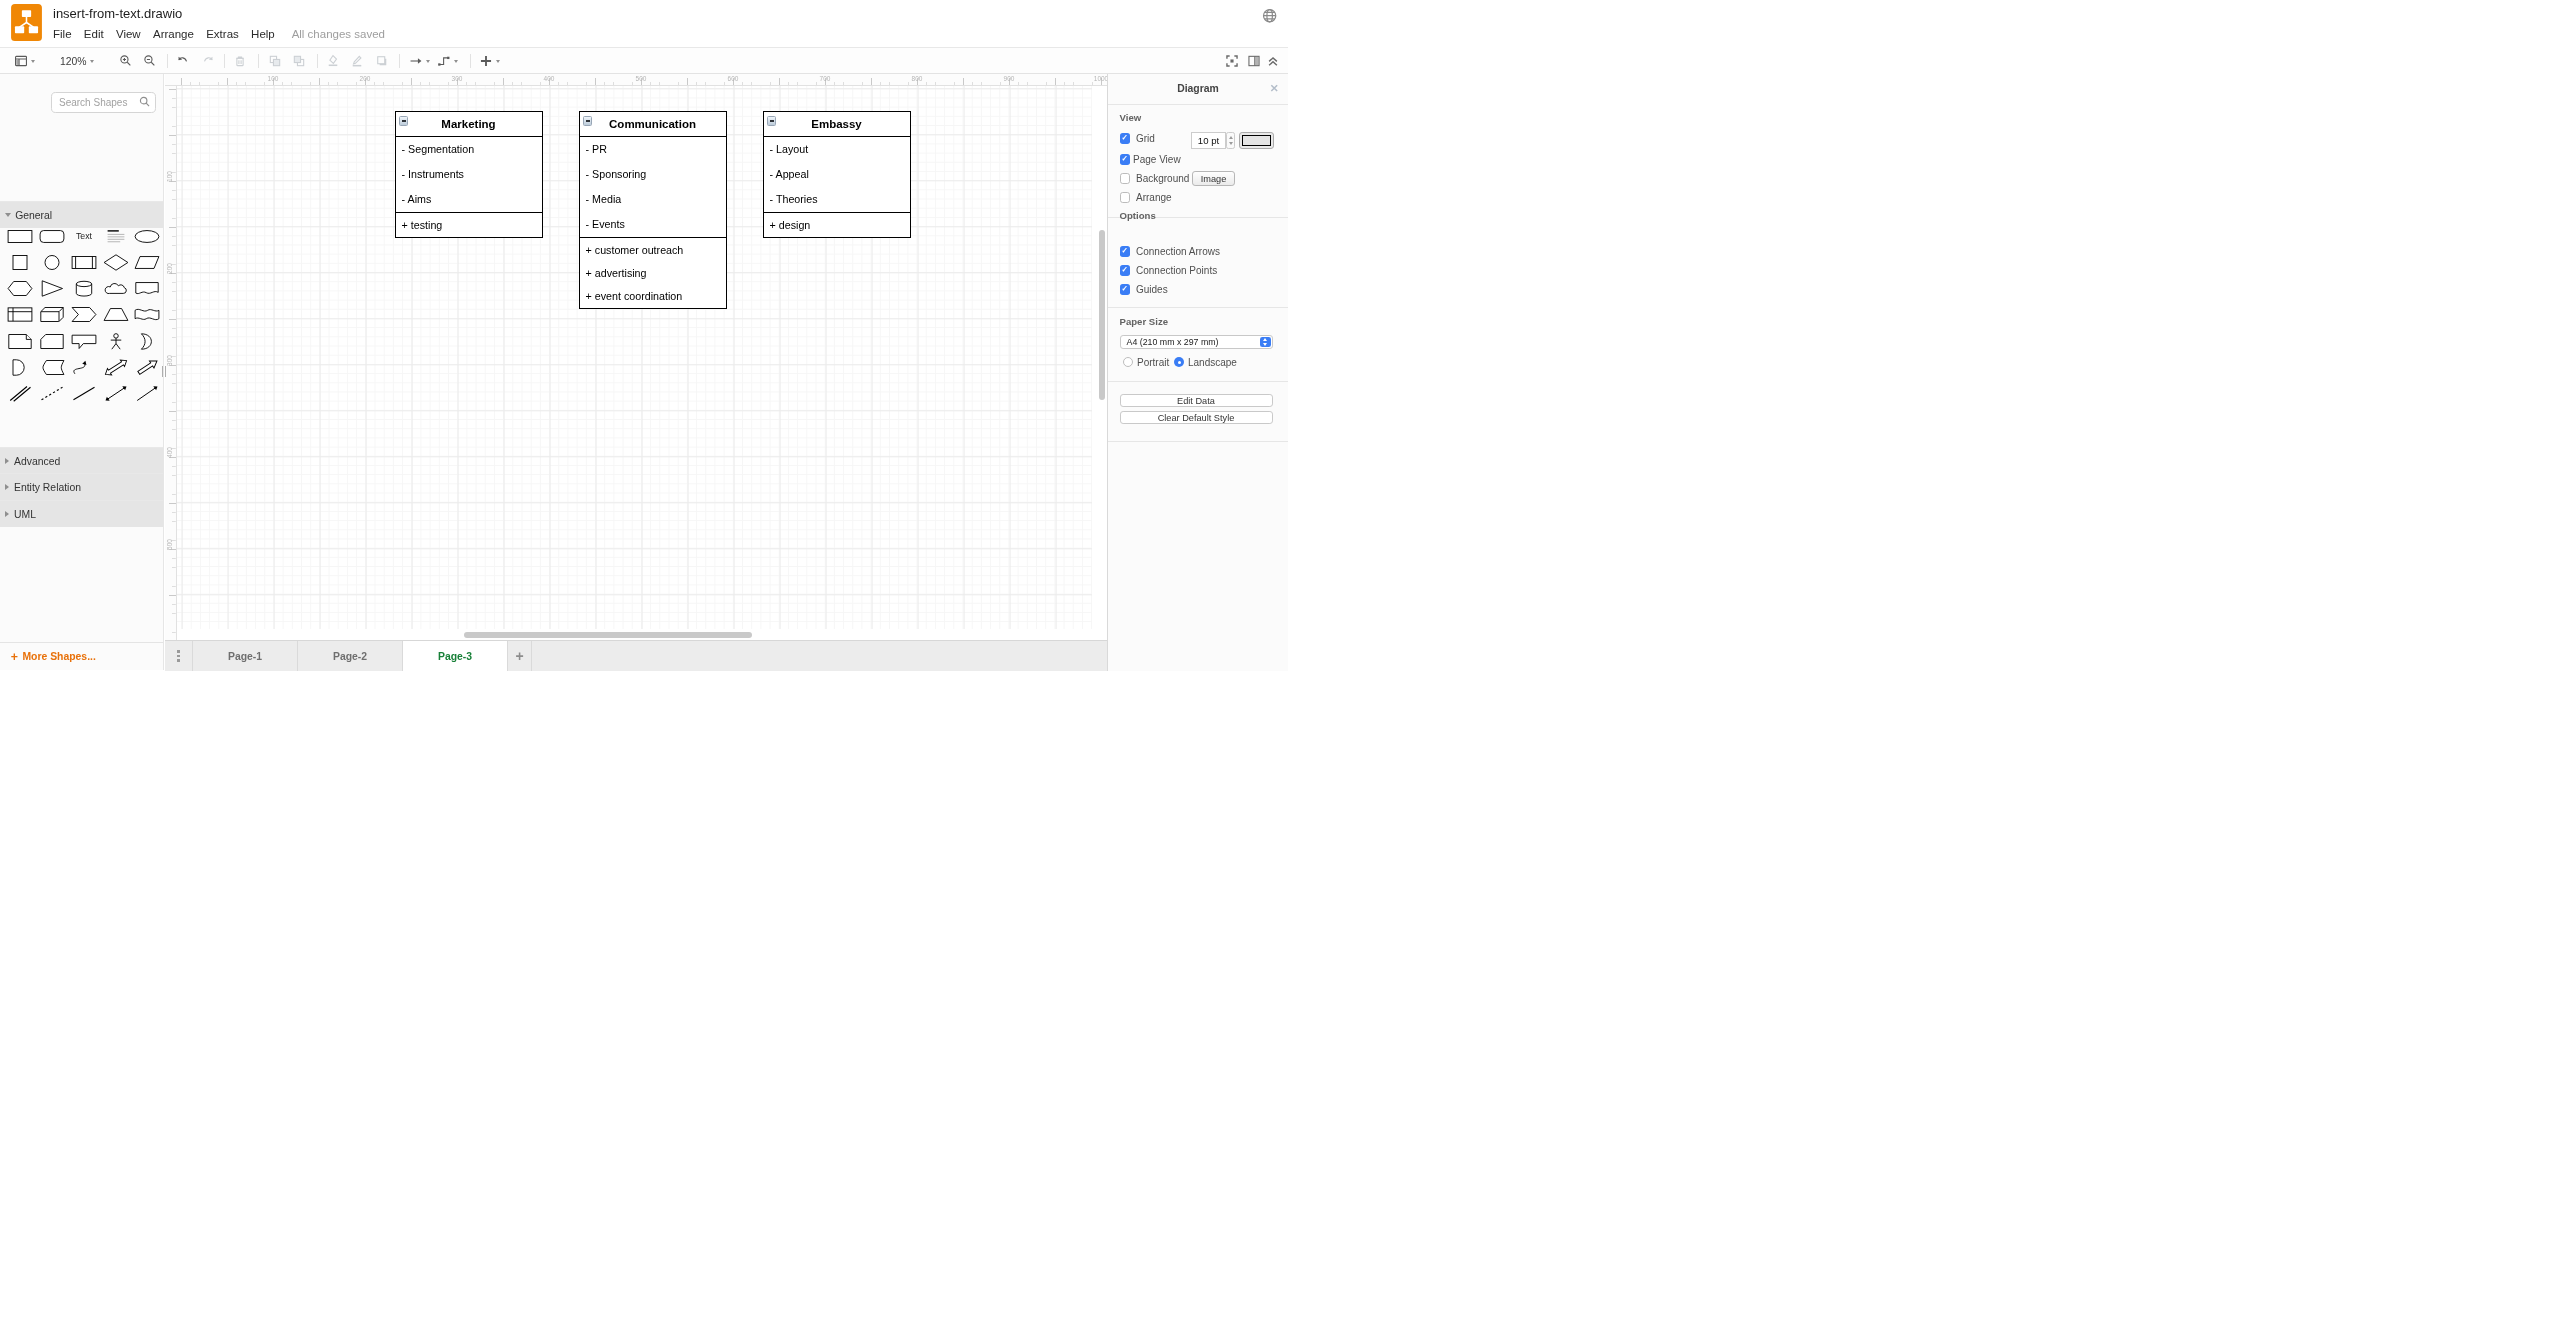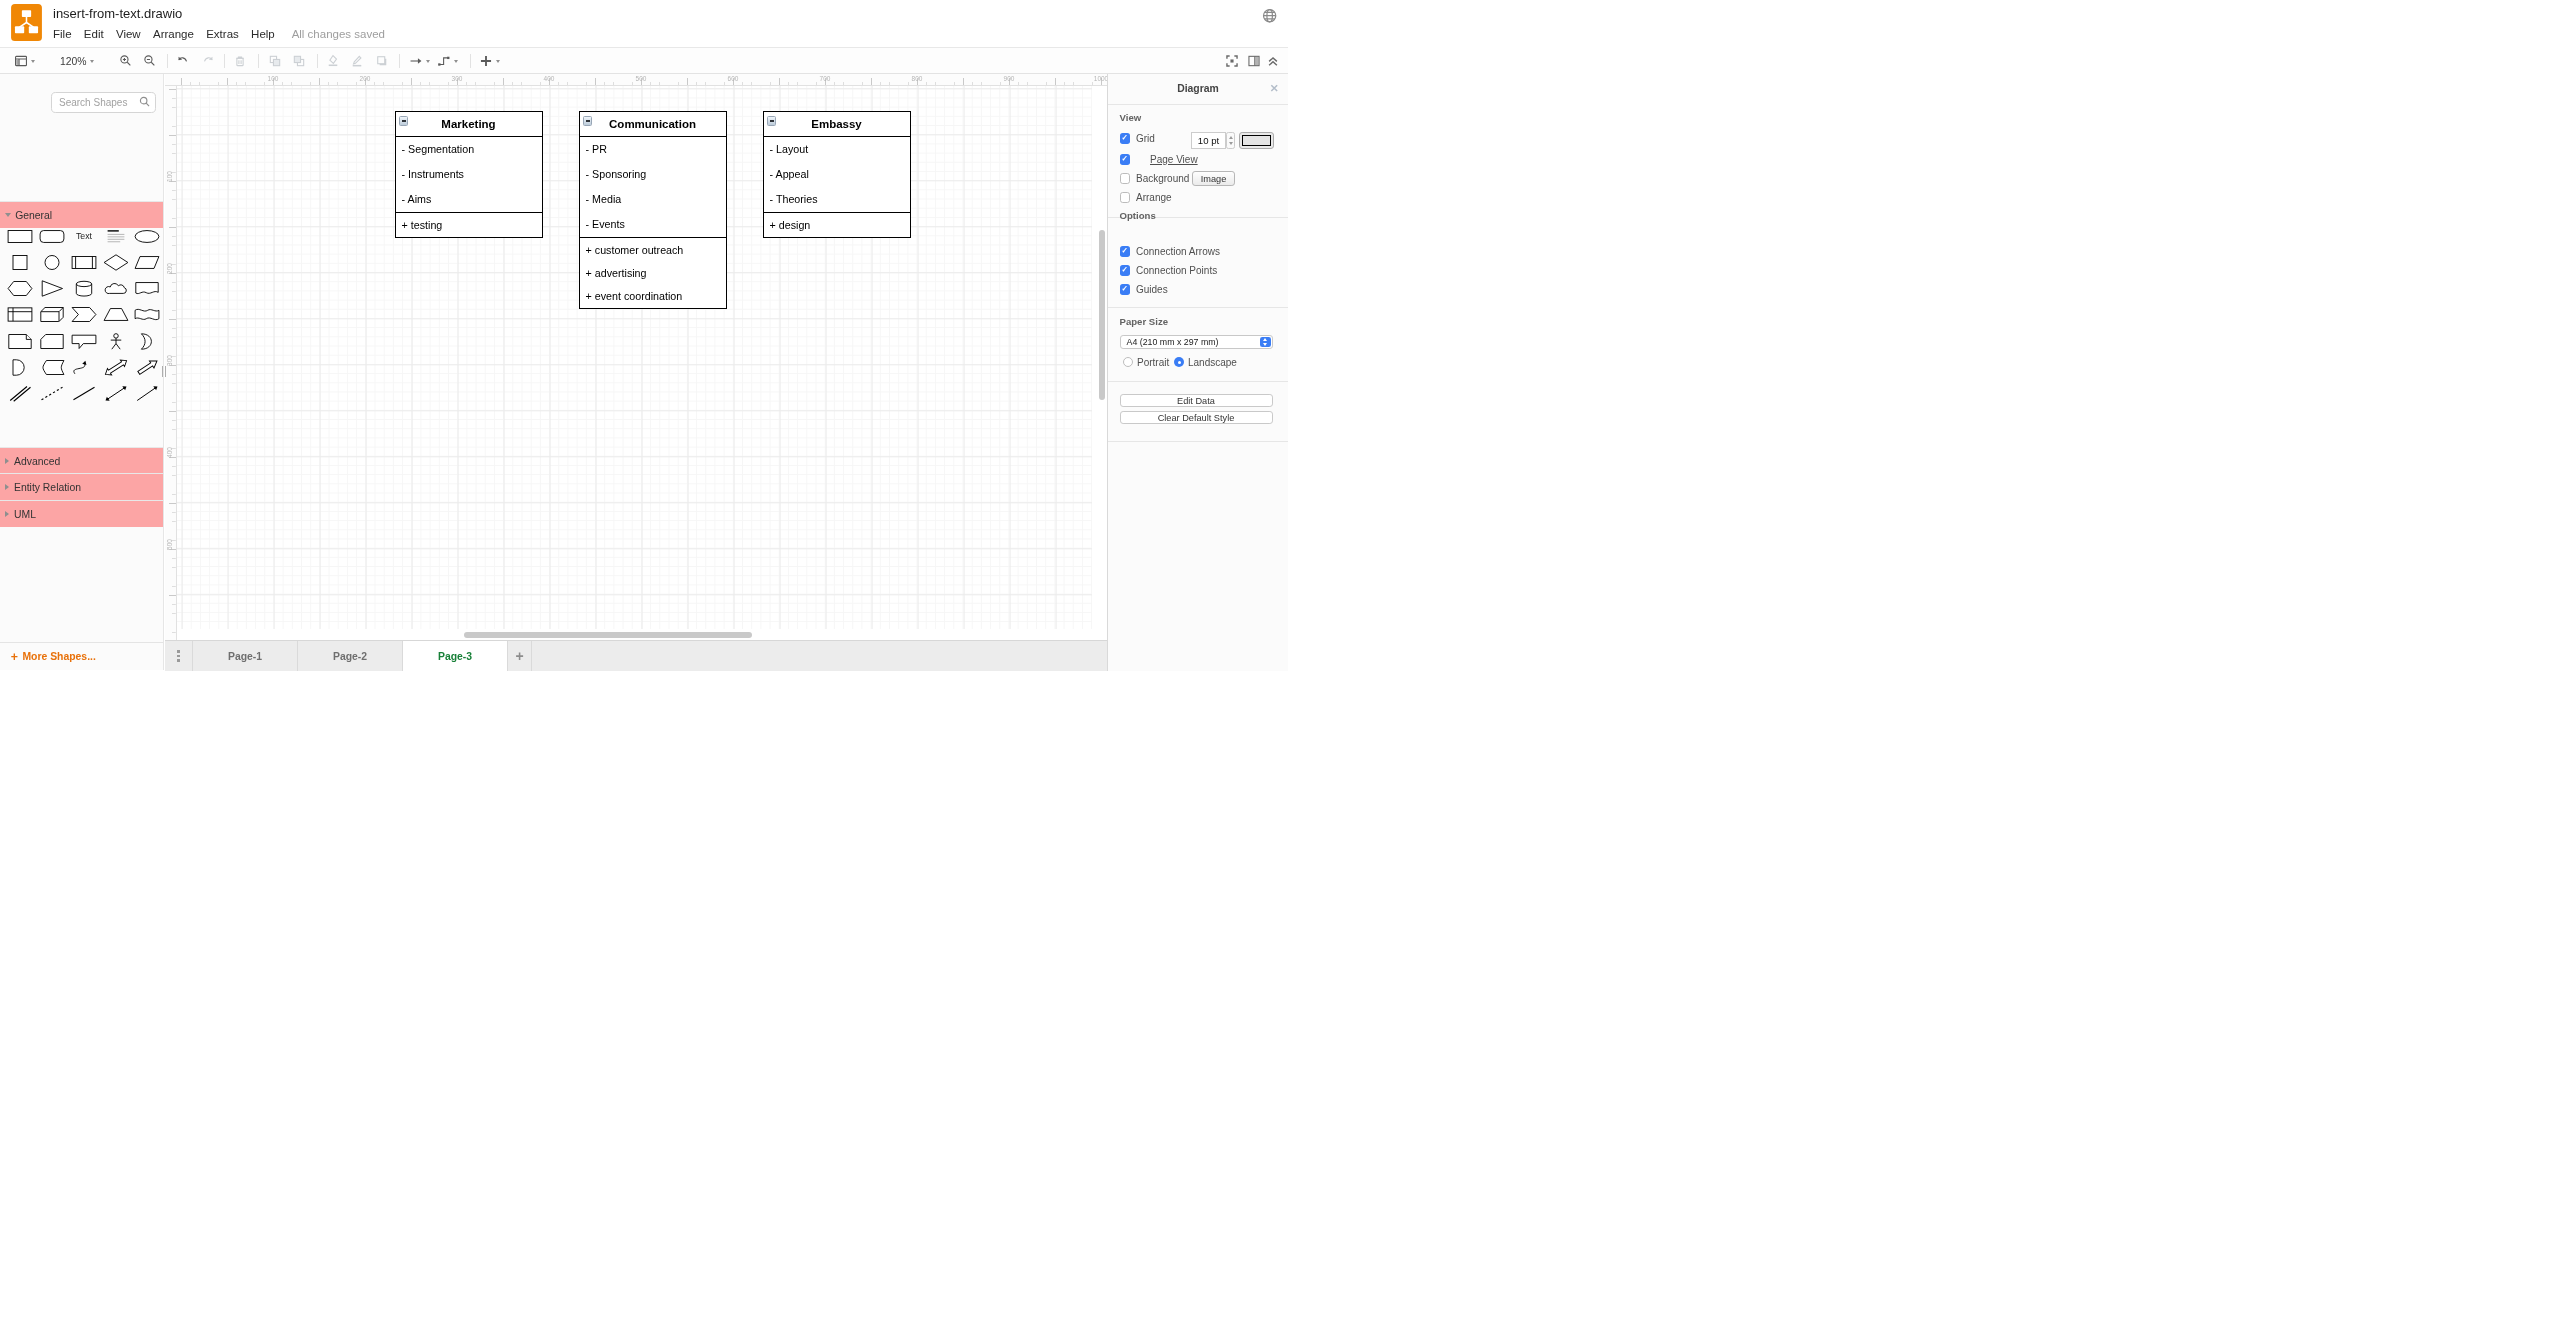--- a/index.html
+++ b/index.html
@@ -23,21 +23,21 @@
   .tb-caret { width:0; height:0; border-left:2.7px solid transparent; border-right:2.7px solid transparent; border-top:3.1px solid #8f8f8f; margin-left:3.1px; }
   #tb-zoom { font-size:10.4px; color:#3c3c3c; }
   .tb-right { color:#6a6a6a; }
 
   
   #sidebar { position:absolute; left:0; top:74px; width:164px; height:569px; background:#fbfbfb; border-right:0.8px solid #e6e6e6; }
   #search-wrap { position:absolute; left:7px; top:17.6px; width:149px; height:21.5px;padding-left:44px; }
   #search-input { width:100%; height:100%; border:0.8px solid #d5d5d5; border-radius:4.6px; background:#fff; padding:0 20px 0 7px; font-size:10px; color:#333; font-family:"Liberation Sans",sans-serif; }
   #search-input::placeholder { color:#a2a2a2; }
   #search-icon { position:absolute; right:5.4px; top:4.6px; width:11.5px; height:11.5px; color:#8f8f8f; }
-  .side-section { position:absolute; left:0; width:163px; height:27px; border-top:0.8px solid #e8e8e8; display:flex; align-items:center; font-size:10.4px; color:#333; padding-left:4.6px; background:#fca5a5; }
+  .side-section { position:absolute; left:0; width:163px; height:27px; border-top:0.8px solid #e8e8e8; display:flex; align-items:center; font-size:10.4px; color:#333; padding-left:4.6px; background:#e5e5e5; }
   .tri-right { width:0; height:0; border-top:3.5px solid transparent; border-bottom:3.5px solid transparent; border-left:4.6px solid #8f8f8f; margin-right:5.4px; }
   .tri-down { width:0; height:0; border-left:3.5px solid transparent; border-right:3.5px solid transparent; border-top:4.6px solid #8f8f8f; margin-right:4.6px; }
   #palette { position:absolute; left:1.5px; top:153px; width:161px; height:192px; }
   .shape-cell { position:absolute; width:31px; height:21.5px; display:flex; align-items:center; justify-content:center; }
   .shape-cell svg { width:28px; height:19px; }
   .shape-text-label { font-size:8.8px; color:#222; }
   #sidebar-grip { position:absolute; left:162px; top:366px; width:3.8px; height:10.7px; border-left:1.2px solid #adadad; border-right:1.2px solid #adadad; z-index:6; }
   #sidebar-footer { position:absolute; left:0; top:642px; width:164px; height:28px; background:#fbfbfb; border-top:0.8px solid #e4e4e4; border-right:0.8px solid #e6e6e6; display:flex; align-items:center; padding-left:10.7px; color:#e8710a; font-weight:bold; font-size:10.4px; }
   #more-shapes-plus { font-size:12.3px; margin-right:4.6px; font-weight:bold; }
 
@@ -575,21 +575,21 @@
   <input id="grid-size-input" value="10 pt" style="">
   <div id="grid-stepper">
       <i class="up"></i>
       <i class="dn"></i>
     </div>
   <div id="grid-color-btn">
       <i></i>
     </div>
 
   <div class="cb on" style="left:11.5px; top:80px;">✓</div>
-  <div class="cb-label" style="left:42px; top:80px;text-decoration:underline;">Page View</div>
+  <div class="cb-label" style="left:25px; top:80px;">Page View</div>
 
   <div class="cb off" style="left:11.5px; top:99px;"></div>
   <div class="cb-label" style="left:28px; top:99px;">Background</div>
   <div class="mini-btn" style="left:84px; top:97px; width:43px;">Image</div>
 
   <div class="cb off" style="left:11.5px; top:118px;"></div>
   <div class="cb-label" style="left:28px; top:118px;">Arrange</div>
 
   <div class="pdivider" style="top:143px;"></div>
   <div class="sec-label" style="top:136px;">Options</div>

